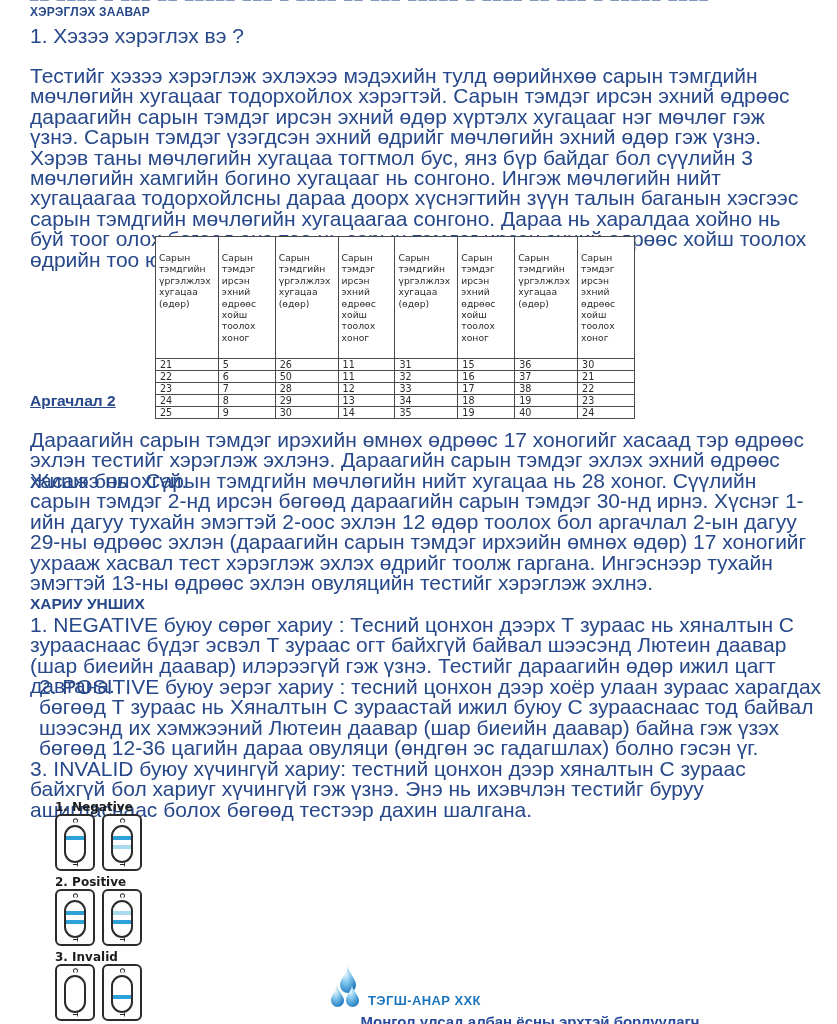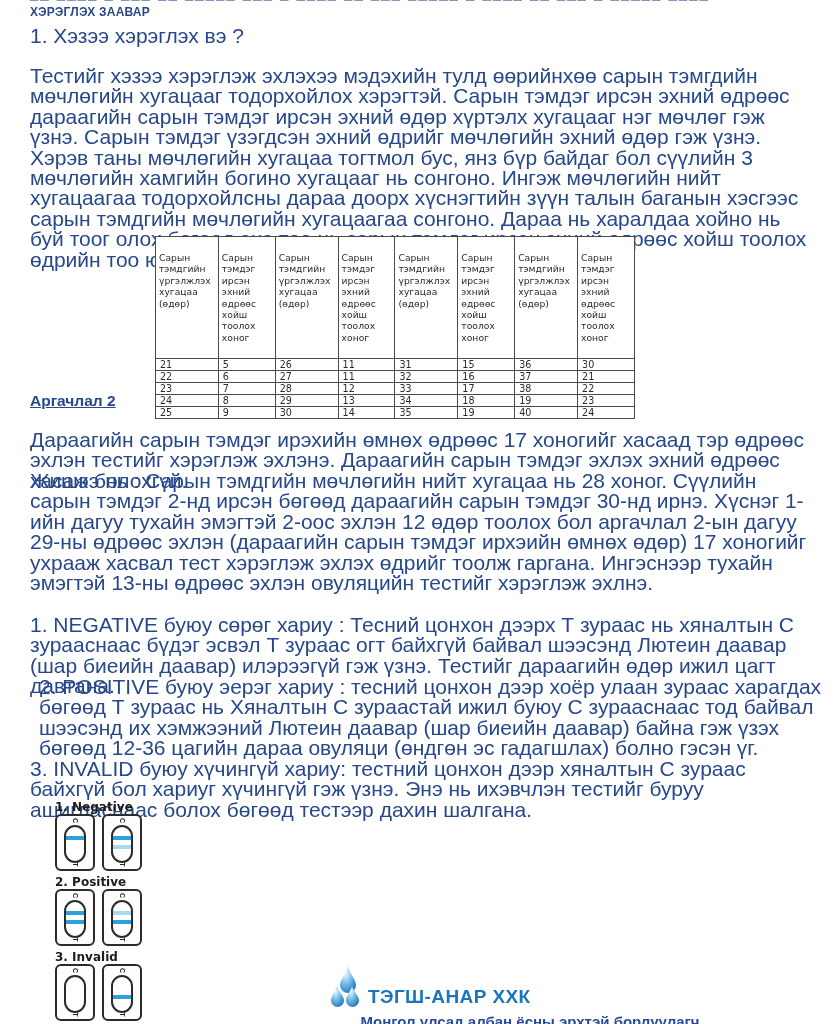--- a/index.html
+++ b/index.html
@@ -22,21 +22,21 @@
   .cassette{position:relative;width:40px;height:57px;border:2px solid #2b2b2b;border-radius:6px;background:#fdfdfd;box-sizing:border-box;}
   .cas-letter{position:absolute;left:50%;transform:translateX(-50%) rotate(90deg);
       font-size:7px;font-weight:bold;color:#222;line-height:7px;}
   .cas-letter.c{top:1px;} .cas-letter.t{bottom:1px;}
   .pill{position:absolute;left:50%;top:9px;transform:translateX(-50%);width:22px;height:38px;
       border:2px solid #2b2b2b;border-radius:12px;background:#fff;overflow:hidden;box-sizing:border-box;}
   .band{position:absolute;left:0;right:0;height:4px;}
   .band.c-pos{top:9px;} .band.t-pos{top:18px;}
   
   #logo{position:absolute;left:330px;top:966px;display:flex;align-items:flex-end;}
-  #logo-text{font-size:19px;font-weight:bold;color:#1b75bc;letter-spacing:.4px;margin:0 0 4px 8px;white-space:nowrap;}
+  #logo-text{font-size:13px;font-weight:bold;color:#1b75bc;letter-spacing:.4px;margin:0 0 4px 8px;white-space:nowrap;}
   #footer-partial{position:absolute;left:340px;top:1013px;width:380px;text-align:center;
       font-size:15px;font-weight:bold;color:#2a4b9b;white-space:nowrap;}
 </style>
 </head>
 <body>
 
 <div id="page">
 
   <div class="abs clip-line" style="top:-15px;">__ ____ _ ___ __ _____ ___ _ ____ __ ___ _____ _ ____ __ ___ _ _____ ____</div>
 
@@ -68,21 +68,21 @@
             <td>26</td>
             <td>11</td>
             <td>31</td>
             <td>15</td>
             <td>36</td>
             <td>30</td>
           </tr>
           <tr>
             <td>22</td>
             <td>6</td>
-            <td>27</td>
+            <td>50</td>
             <td>11</td>
             <td>32</td>
             <td>16</td>
             <td>37</td>
             <td>21</td>
           </tr>
           <tr>
             <td>23</td>
             <td>7</td>
             <td>28</td>
@@ -113,20 +113,21 @@
             <td>24</td>
           </tr>
         </tbody>
     </table>
   </div>
 
   <div class="abs heading" style="top:392px;text-decoration:underline;">Аргачлал 2</div>
   <div class="abs para" style="top:430px;">Дараагийн сарын тэмдэг ирэхийн өмнөх өдрөөс 17 хоногийг хасаад тэр өдрөөс эхлэн тестийг хэрэглэж эхлэнэ. Дараагийн сарын тэмдэг эхлэх эхний өдрөөс хасаж болохгүй.</div>
   <div class="abs para" style="top:471px;">Жишээ нь : Сарын тэмдгийн мөчлөгийн нийт хугацаа нь 28 хоног. Сүүлийн сарын тэмдэг 2-нд ирсэн бөгөөд дараагийн сарын тэмдэг 30-нд ирнэ. Хүснэг 1-ийн дагуу тухайн эмэгтэй 2-оос эхлэн 12 өдөр тоолох бол аргачлал 2-ын дагуу 29-ны өдрөөс эхлэн (дараагийн сарын тэмдэг ирхэийн өмнөх өдөр) 17 хоногийг ухрааж хасвал тест хэрэглэж эхлэх өдрийг тоолж гаргана. Ингэснээр тухайн эмэгтэй 13-ны өдрөөс эхлэн овуляцийн тестийг хэрэглэж эхлнэ.</div>
 
+  <div class="abs heading" style="top:595px;">ХАРИУ УНШИХ</div>
   <div class="abs para" style="top:615px;">1.  NEGATIVE буюу сөрөг  хариу : Тесний цонхон дээрх Т зураас нь хяналтын С зурааснаас бүдэг эсвэл Т зураас огт байхгүй байвал шээсэнд Лютеин даавар (шар биеийн даавар) илэрээгүй гэж үзнэ. Тестийг дараагийн өдөр ижил цагт давтана.</div>
   <div class="abs para" style="top:677px;margin-left:9px;">2.  POSITIVE буюу эерэг хариу : тесний цонхон дээр хоёр улаан зураас харагдах бөгөөд Т зураас нь Хяналтын С зураастай ижил буюу С зурааснаас тод байвал шээсэнд их хэмжээний Лютеин даавар (шар биеийн даавар) байна гэж үзэх бөгөөд 12-36 цагийн дараа овуляци (өндгөн эс гадагшлах) болно гэсэн үг.</div>
   <div class="abs para" style="top:759px;">3.   INVALID буюу хүчингүй хариу: тестний цонхон дээр хяналтын С зураас байхгүй бол хариуг хүчингүй гэж үзнэ. Энэ нь ихэвчлэн тестийг буруу ашигласнаас болох бөгөөд тестээр дахин шалгана.</div>
 
   <div id="figures" class="abs" style="top:800px;left:55px;width:120px;">
       <div class="fig-label">1. Negative</div>
       <div class="cas-row">
         <div class="cassette">
           <span class="cas-letter c">C</span>
           <div class="pill">

